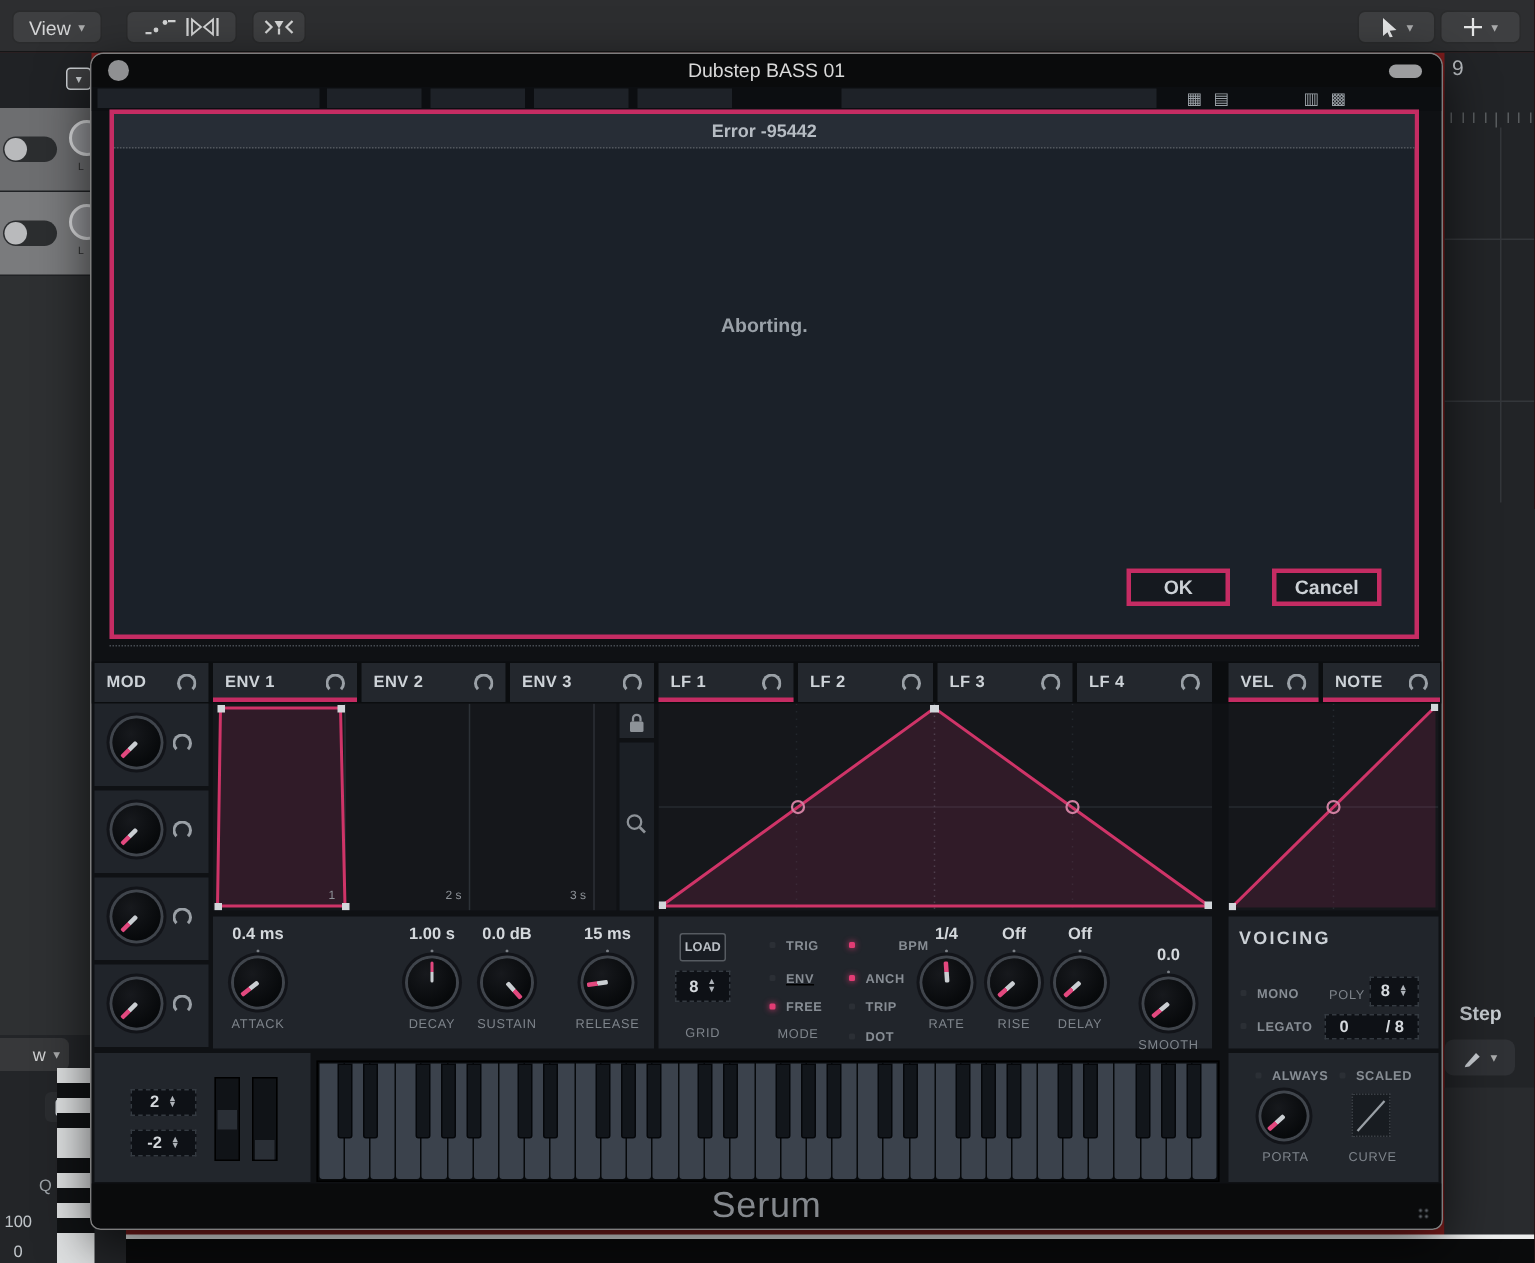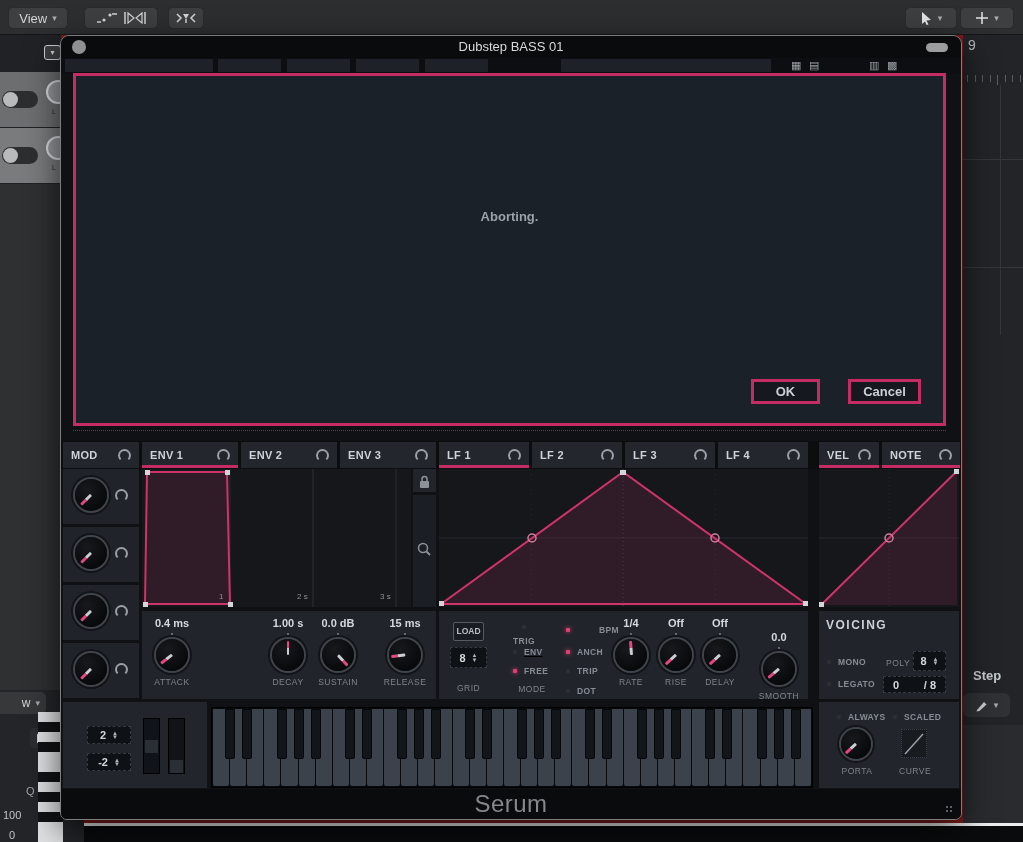--- a/index.html
+++ b/index.html
@@ -244,20 +244,21 @@
       <div class="ts-box" style="left:295px;width:63px"></div>
       <div class="ts-box" style="left:364px;width:63px"></div>
       <div class="ts-box" style="left:500px;width:210px"></div>
       <span class="ts-ico" style="left:730px">▦</span>
       <span class="ts-ico" style="left:748px">▤</span>
       <span class="ts-ico" style="left:808px">▥</span>
       <span class="ts-ico" style="left:826px">▩</span>
     </div>
 
     <div id="dialog" class="dots2">
+      <div id="dlg-head" class="dots">Error -95442</div>
       <div id="dlg-msg">Aborting.</div>
       <div class="dlg-btn dots" style="left:675px;width:69px">OK</div>
       <div class="dlg-btn dots" style="left:772px;width:73px">Cancel</div>
     </div>
     <div id="dash-under"></div>
 
     <div id="modtabs">
         <div class="mtab" style="left: 2px; width: 76px;">
           <div class="mlabel">MOD</div>
           <div class="arc"></div>
@@ -560,21 +561,21 @@
         <div class="kl">DELAY</div>
       </div>
       <div class="kb" style="left: 690px; top: 581px; margin-top: 14px;">
         <div class="kv">0.0</div>
         <div class="kdot"></div>
         <div class="knob">
           <div class="kptr" style="transform: rotate(-130deg);"></div>
         </div>
         <div class="kl">SMOOTH</div>
       </div>
-      <div class="radio" style="left: 452px; top: 589px; flex-direction: column;">
+      <div class="radio" style="left: 452px; top: 589px;">
         <div class="rdot"></div>
         <div class="rlbl">TRIG</div>
       </div>
       <div class="radio" style="left: 452px; top: 611px; text-decoration: underline;">
         <div class="rdot"></div>
         <div class="rlbl">ENV</div>
       </div>
       <div class="radio" style="left: 452px; top: 630px;">
         <div class="rdot on"></div>
         <div class="rlbl">FREE</div>

